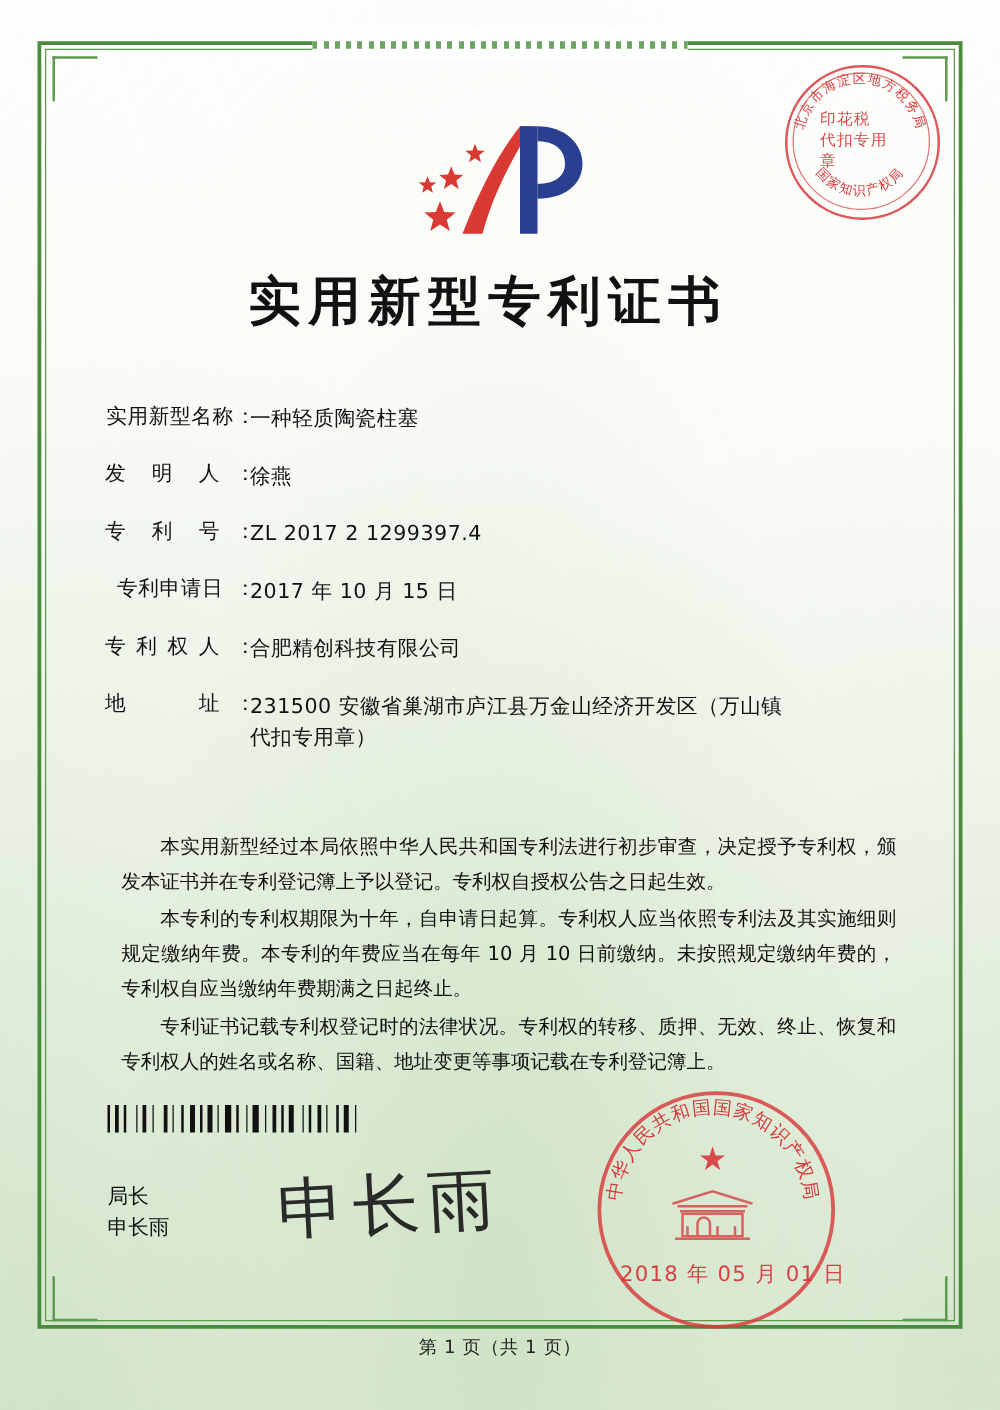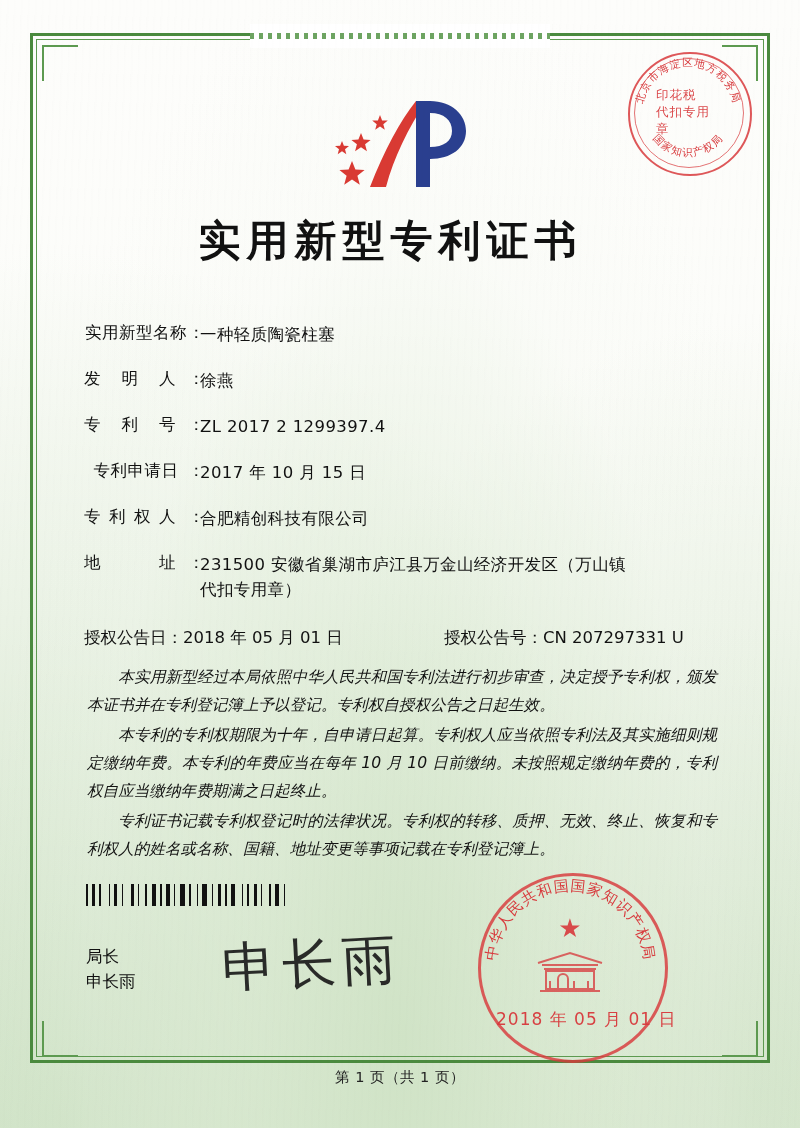--- a/index.html
+++ b/index.html
@@ -221,23 +221,22 @@
     position: absolute;
     left: 84px;
     top: 663px;
     width: 633px;
     font-size: 15.6px;
     line-height: 28px;
     color: #111111;
     text-align: justify;
   }
   .body-text p {
-    margin: 0 0 2px 3px;
+    margin: 0 0 2px 13px;
     text-indent: 2em;
-    font-style: italic;
   }
 
   
   .barcode {
     position: absolute;
     left: 86px;
     top: 884px;
     width: 222px;
     height: 22px;
   }
@@ -436,28 +435,20 @@
       <span class="field-label spread">地 址</span>
       <span class="field-colon">：</span>
       <span class="field-value">
         <span>231500 安徽省巢湖市庐江县万金山经济开发区（万山镇</span>
         <span class="line2">代扣专用章）</span>
       </span>
     </div>
 
   </div>
 
-  <div class="grant-row">
-    <div class="grant-left">
-      <span>授权公告日</span><span>：</span><span>2018 年 05 月 01 日</span>
-    </div>
-    <div class="grant-right">
-      <span>授权公告号</span><span>：</span><span>CN 207297331 U</span>
-    </div>
-  </div>
 
   <div class="body-text">
     <p>本实用新型经过本局依照中华人民共和国专利法进行初步审查，决定授予专利权，颁发本证书并在专利登记簿上予以登记。专利权自授权公告之日起生效。</p>
     <p>本专利的专利权期限为十年，自申请日起算。专利权人应当依照专利法及其实施细则规定缴纳年费。本专利的年费应当在每年 10 月 10 日前缴纳。未按照规定缴纳年费的，专利权自应当缴纳年费期满之日起终止。</p>
     <p>专利证书记载专利权登记时的法律状况。专利权的转移、质押、无效、终止、恢复和专利权人的姓名或名称、国籍、地址变更等事项记载在专利登记簿上。</p>
   </div>
 
   <div class="barcode" id="barcode">
       <div class="bar" style="left: 0px; width: 2.2px;"></div>
       <div class="bar" style="left: 6.1px; width: 3.3px;"></div>

